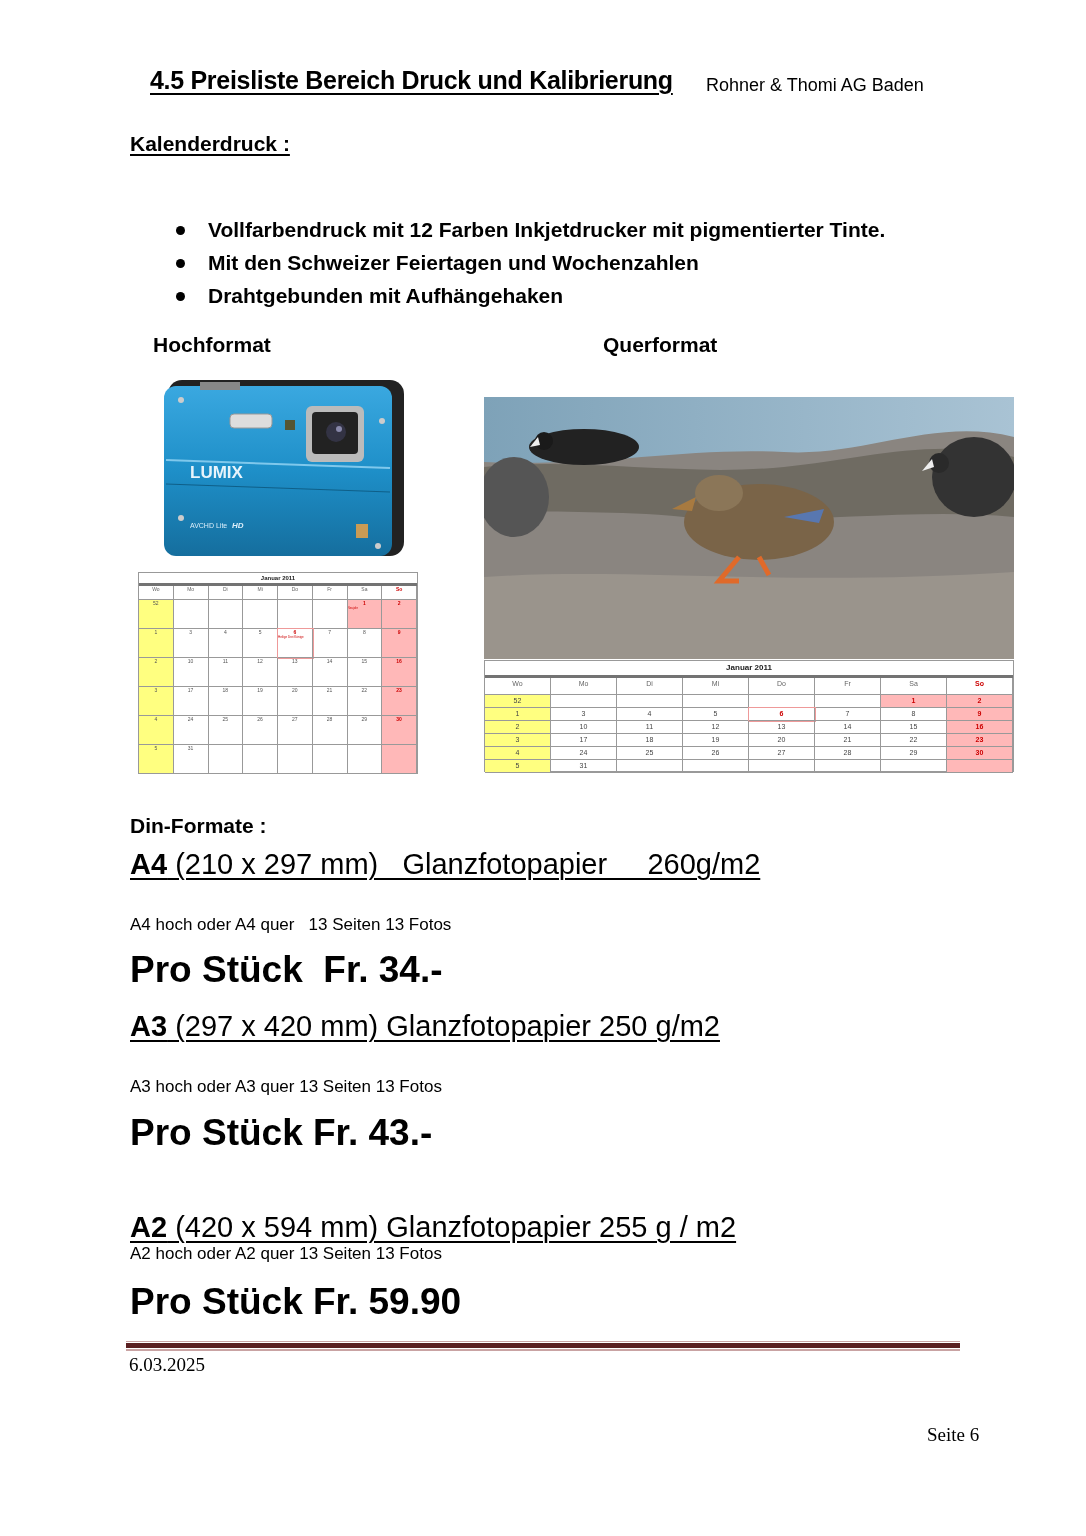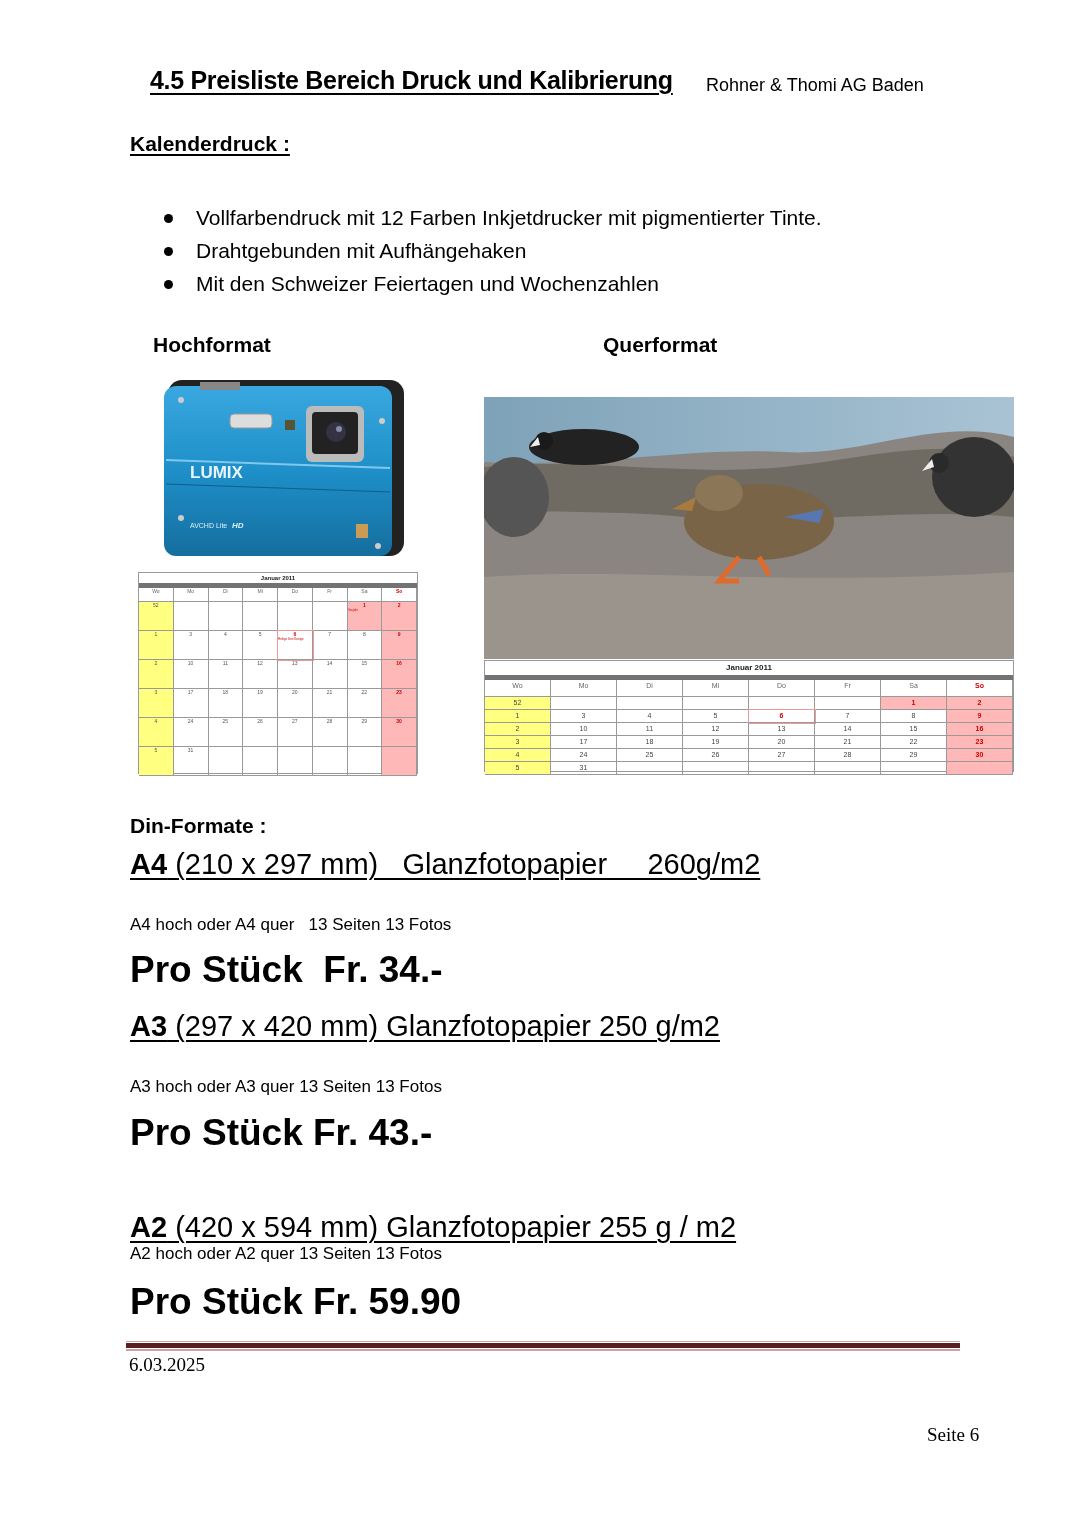--- a/index.html
+++ b/index.html
@@ -1,30 +1,30 @@
 <!DOCTYPE html>
 <html><head>
 <meta charset="utf-8">
 <style>
   html,body{margin:0;padding:0;background:#fff;}
   body{width:1086px;height:1536px;position:relative;overflow:hidden;font-family:"Liberation Sans",sans-serif;color:#000;}
   .abs{position:absolute;}
   .title{left:130px;top:66px;font-size:25px;font-weight:bold;text-decoration:underline;text-decoration-thickness:2px;text-underline-offset:4px;letter-spacing:-0.3px;margin-left:20px;}
   .company{left:706px;top:75px;font-size:18px;}
   .section{left:130px;top:132px;font-size:21px;font-weight:bold;text-decoration:underline;text-underline-offset:3px;}
-  .bullets{left:160px;top:204px;margin:0;padding:0;list-style:none;font-size:21px;font-weight:normal;}
+  .bullets{left:160px;top:204px;margin:12px;padding:0;list-style:none;font-size:21px;font-weight:bold;}
   .bullets li{position:relative;padding-left:36px;height:33px;line-height:28px;}
   .bullets li .dot{position:absolute;left:4px;top:10px;width:9px;height:9px;border-radius:50%;background:#000;}
   .sublabel{font-size:21px;font-weight:bold;}
   
   .camera{left:160px;top:376px;width:248px;height:184px;}
   
   .pcal{left:138px;top:572px;width:280px;height:202px;border:1px solid #999;box-sizing:border-box;font-size:5px;color:#555;}
   .lcal{left:484px;top:660px;width:530px;height:112px;border:1px solid #999;box-sizing:border-box;font-size:7px;color:#444;}
-  .cal-title{text-align:center;font-weight:bold;color:#222;border-bottom:5px solid #737373;}
+  .cal-title{text-align:center;font-weight:bold;color:#222;border-bottom:3px solid #737373;}
   .cal-grid{display:grid;grid-template-columns:repeat(8,1fr);}
   .cal-grid > div{border-right:1px solid #999;border-bottom:1px solid #999;text-align:center;box-sizing:border-box;overflow:hidden;white-space:nowrap;}
   .wk{background:#ffff80 !important;}
   .sun{background:#ffb8b8;color:#c00;font-weight:bold;}
   .hol{background:#ffb8b8;color:#c00;font-weight:bold;}
   .hd{color:#666;}
   .hd.sunh{color:#c00;font-weight:bold;}
   .photo{left:484px;top:397px;width:530px;height:262px;overflow:hidden;}
   .din-label{left:130px;top:814px;font-size:21px;font-weight:bold;text-align:center;}
   .fmt{left:130px;font-size:29px;text-decoration:underline;text-underline-offset:4px;text-decoration-thickness:2px;white-space:pre;}
@@ -40,22 +40,22 @@
 </head>
 <body>
 
 <div class="abs title">4.5 Preisliste Bereich Druck und Kalibrierung</div>
 <div class="abs company">Rohner &amp; Thomi AG Baden</div>
 
 <div class="abs section">Kalenderdruck :</div>
 
 <ul class="abs bullets">
   <li><span class="dot"></span><span>Vollfarbendruck mit 12 Farben Inkjetdrucker mit pigmentierter Tinte.</span></li>
+  <li><span class="dot"></span><span>Mit den Schweizer Feiertagen und Wochenzahlen</span></li>
   <li><span class="dot"></span><span>Drahtgebunden mit Aufhängehaken</span></li>
-  <li><span class="dot"></span><span>Mit den Schweizer Feiertagen und Wochenzahlen</span></li>
 </ul>
 
 <div class="abs sublabel" style="left:153px;top:333px;">Hochformat</div>
 <div class="abs sublabel" style="left:603px;top:333px;">Querformat</div>
 
 <div class="abs camera">
   <svg width="248" height="184" viewBox="0 0 248 184">
     <defs>
       <linearGradient id="cb" x1="0" y1="0" x2="0" y2="1">
         <stop offset="0" stop-color="#3aa8e0"></stop>

